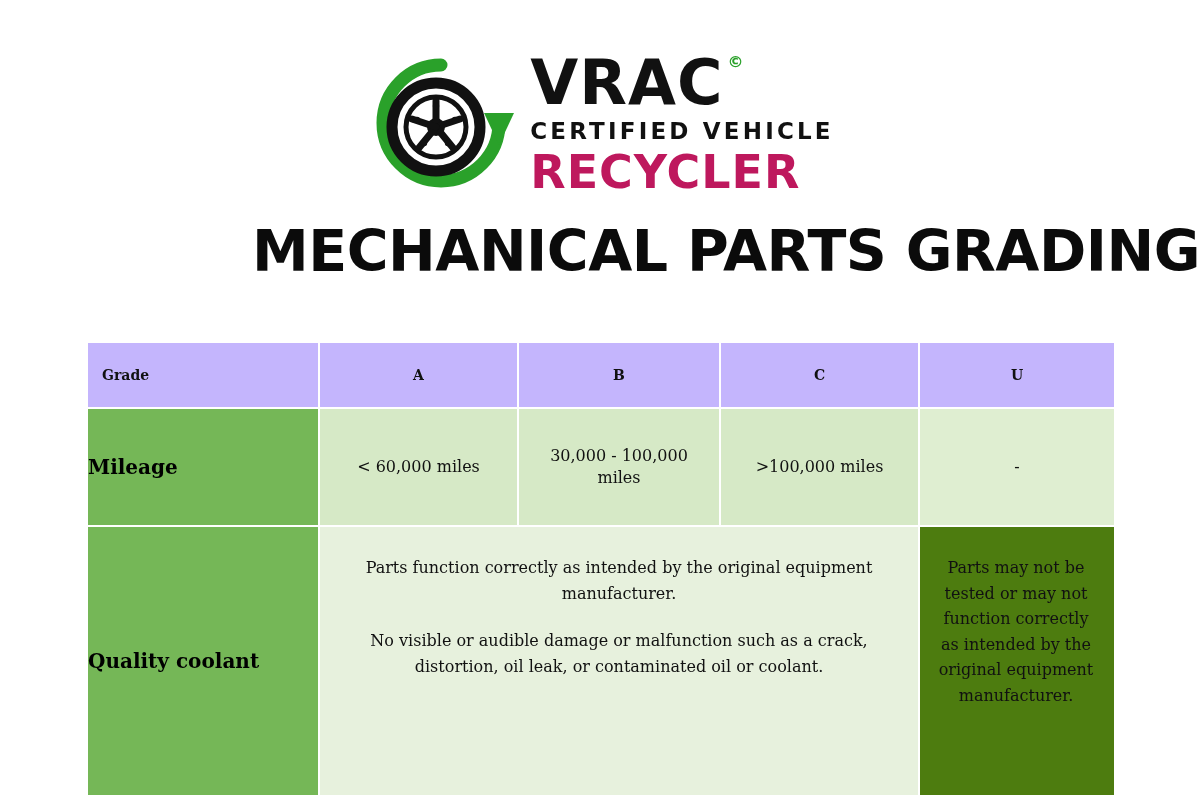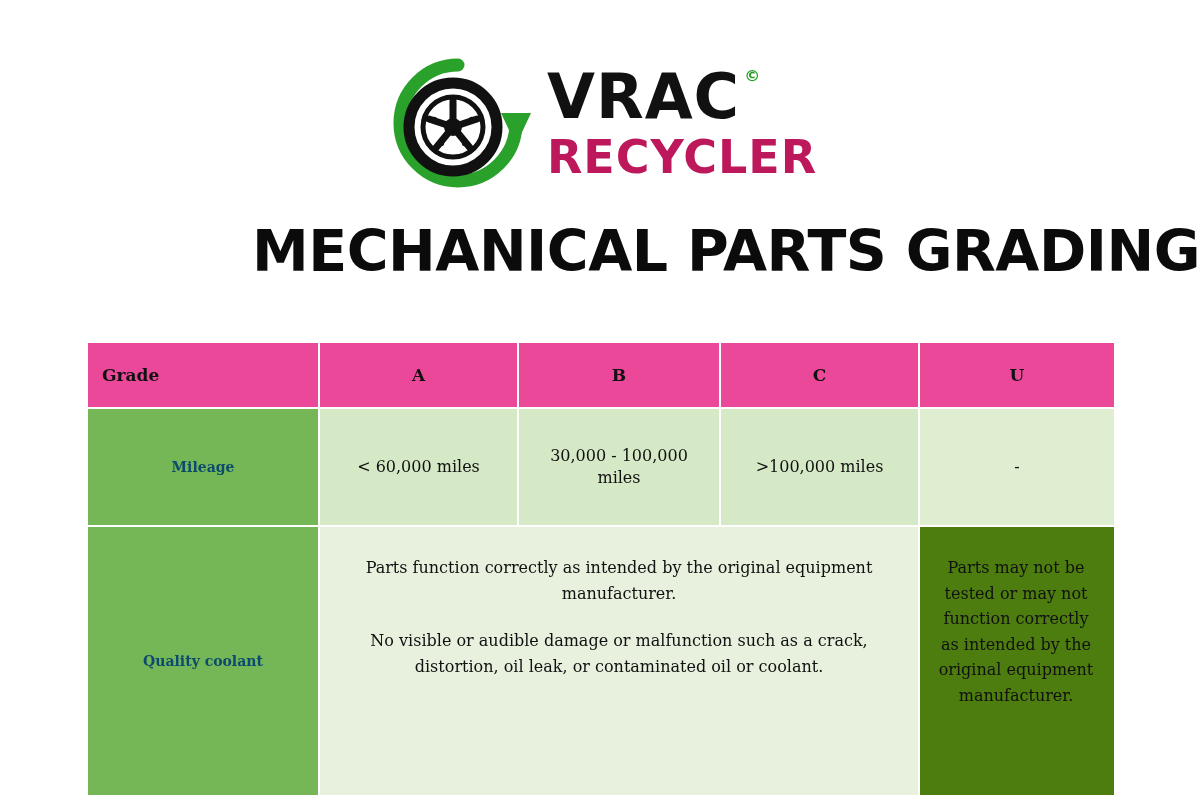--- a/index.html
+++ b/index.html
@@ -105,40 +105,40 @@
     table-layout: fixed;
     font-family: "DejaVu Serif", serif;
   }
   .grade-table td, .grade-table th {
     border: 2px solid #ffffff;
     padding: 0;
     vertical-align: middle;
   }
 
   .hdr-row td {
-    background: #ec4899;
+    background: #c4b5fd;
     height: 64px;
     font-family: "DejaVu Serif", serif;
     font-weight: bold;
-    font-size: 17px;
+    font-size: 14px;
     color: #111111;
     text-align: center;
   }
   .hdr-row td.first {
     text-align: left;
     padding-left: 14px;
   }
 
   .row-label {
     background: #75b757;
     font-family: "DejaVu Serif", serif;
     font-weight: bold;
-    font-size: 14px;
-    color: #0c4a6e;
-    text-align: center;
+    font-size: 20px;
+    color: #000000;
+    text-align: left;
     padding-left: 14px;
   }
 
   .mileage-row td.cell {
     background: #d6e9c6;
     height: 104px;
     text-align: center;
     font-size: 16px;
     color: #111111;
     line-height: 1.35;
@@ -204,20 +204,21 @@
             <circle cx="58" cy="90" r="3.2"></circle>
             <circle cx="51" cy="67" r="3.2"></circle>
           </g>
         </svg>
       </div>
       <div class="logo-text">
         <div class="logo-row1">
           <span class="v">VRAC</span>
           <span class="logo-reg">©</span>
         </div>
+        <div class="logo-row2">CERTIFIED VEHICLE</div>
         <div class="logo-row3">RECYCLER</div>
       </div>
     </div>
   </div>
 
   <div class="page-title">MECHANICAL PARTS GRADING</div>
 
   <table class="grade-table">
     <colgroup>
       <col style="width:232px">

